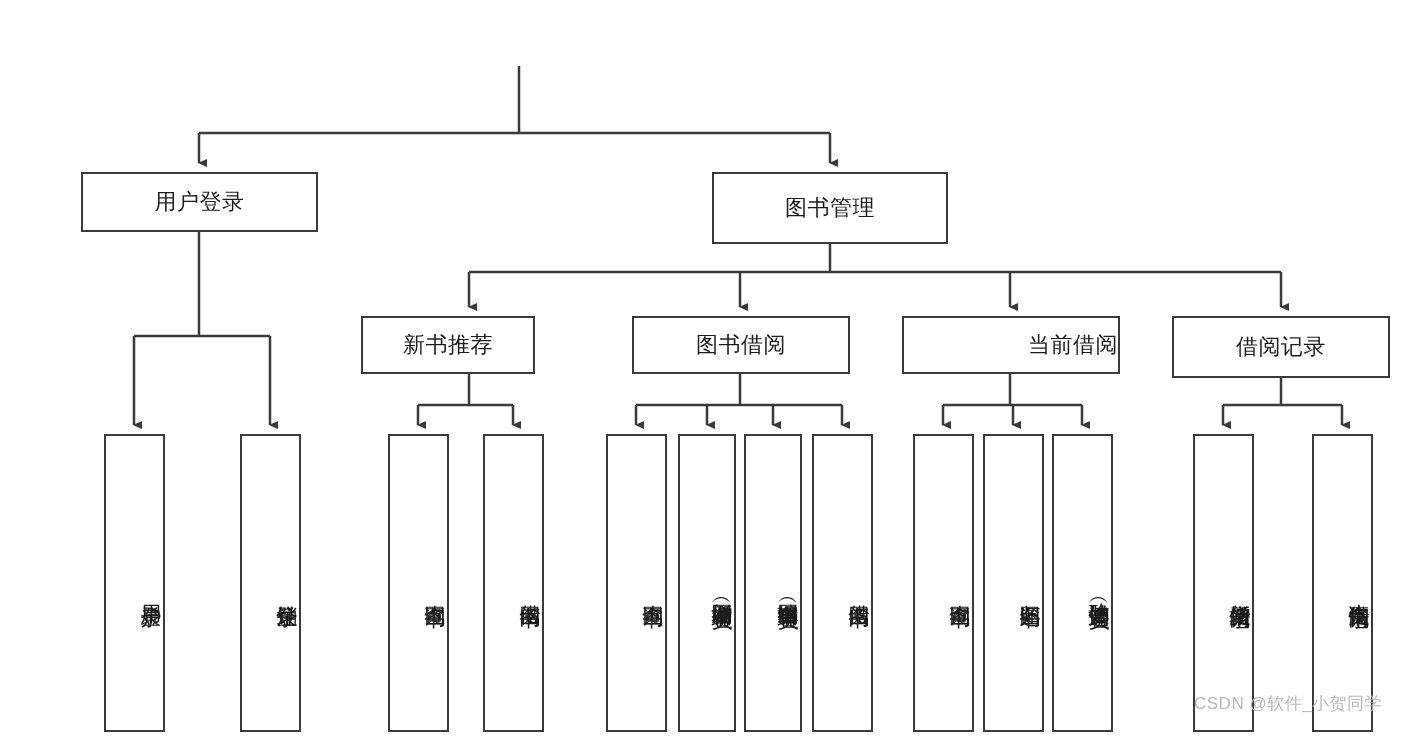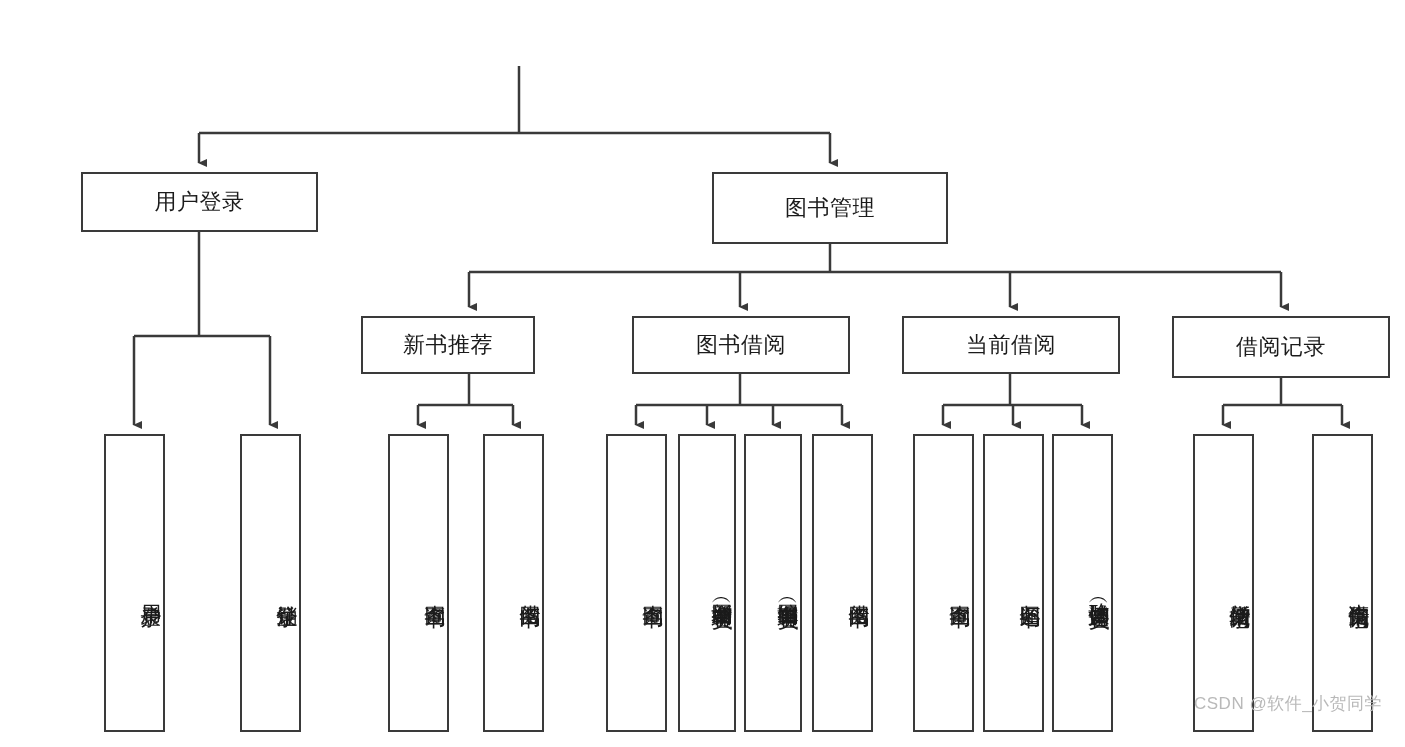--- a/index.html
+++ b/index.html
@@ -133,21 +133,21 @@
   <div class="node node-h" style="left: 712px; top: 172px; width: 236px; height: 72px;">
     <span>图书管理</span>
   </div>
 
   <div class="node node-h" style="left: 361px; top: 316px; width: 174px; height: 58px;">
     <span>新书推荐</span>
   </div>
   <div class="node node-h" style="left: 632px; top: 316px; width: 218px; height: 58px;">
     <span>图书借阅</span>
   </div>
-  <div class="node node-h" style="left: 902px; top: 316px; width: 218px; height: 58px;">
+  <div class="node node-h" style="left: 902px; top: 316px; width: 218px; height: 58px; justify-content: flex-end;">
     <span>当前借阅</span>
   </div>
   <div class="node node-h" style="left: 1172px; top: 316px; width: 218px; height: 62px;">
     <span>借阅记录</span>
   </div>
 
   <div class="node node-v" style="left: 104px; top: 434px; width: 61px; height: 298px;">
     <span class="vlabel">用户登录</span>
   </div>
   <div class="node node-v" style="left: 240px; top: 434px; width: 61px; height: 298px;">

